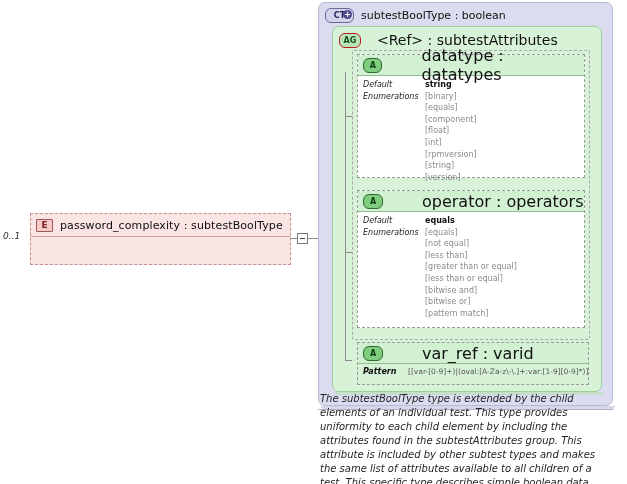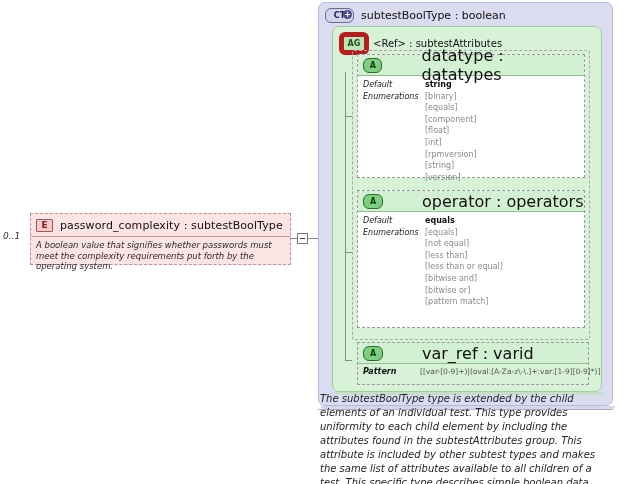--- a/index.html
+++ b/index.html
@@ -88,24 +88,24 @@
     box-sizing:border-box;
   }
   #group-panel-shadow{
     position:absolute;left:335px;top:392px;width:269px;height:3px;
     background:#c0e0c0;border-radius:0 0 7px 7px;opacity:.8;
   }
   #group-header{position:absolute;left:6px;top:5px;display:flex;align-items:center;}
   #ag-badge{
     display:inline-flex;align-items:center;justify-content:center;
     width:20px;height:13px;border-radius:6px;
-    background:#b8e6b8;border:5px solid #b91c1c;color:#1d4d1d;
-    font-size:8px;font-weight:bold;margin-right:4px;
-  }
-  #group-title{font-size:10px;color:#111;}
+    background:#b8e6b8;border:1px solid #b91c1c;color:#1d4d1d;
+    font-size:8px;font-weight:bold;margin-right:16px;
+  }
+  #group-title{font-size:14px;color:#111;}
 
   
   #seq-dash{
     position:absolute;left:352px;top:50px;width:238px;height:290px;
     border:1px dashed #a8a8a8;box-sizing:border-box;background:transparent;
     border-radius:2px;
   }
 
   
   .spine{position:absolute;background:#8a8a8a;}
@@ -130,21 +130,21 @@
     width:18px;height:13px;border-radius:6px;
     background:#7fce7f;border:1px solid #2f6a2f;color:#123b12;
     font-size:8px;font-weight:bold;margin-right:7px;
   }
   .attr-title{font-size:16px;color:#111;margin-left:32px;}
   .attr-body{padding:3px 12px 4px 5px;display:flex;font-size:8px;line-height:1.45;}
   .attr-labels{width:62px;flex:0 0 62px;font-style:italic;color:#222;}
   .attr-values{flex:1;color:#8a8a8a;}
   .attr-values .default-val{color:#111;font-weight:bold;}
   .attr-values div{white-space:nowrap;}
-  .pattern-row{padding:3px 5px 4px 5px;display:flex;font-size:8px;align-items:center;gap:12px;}
+  .pattern-row{padding:3px 5px 4px 5px;display:flex;font-size:8px;align-items:center;}
   .pattern-label{width:45px;flex:0 0 45px;font-style:italic;font-weight:bold;color:#111;}
   .pattern-value{color:#555;font-size:7.5px;white-space:nowrap;}
 
   #attr-datatype{left:357px;top:54px;width:228px;height:124px;}
   #attr-operator{left:357px;top:190px;width:228px;height:138px;}
   #attr-varref{left:357px;top:342px;width:232px;height:43px;}
 
   
   #type-desc{
     position:absolute;left:320px;top:388px;width:291px;height:68px;
@@ -158,21 +158,20 @@
 
 <div class="canvas">
 
   <div id="cardinality">0..1</div>
 
   <div id="element-box">
     <div id="element-header">
       <span class="badge" id="elem-badge">E</span>
       <span id="element-title">password_complexity : subtestBoolType</span>
     </div>
-    <div id="element-annotation">A boolean value that signifies whether passwords must meet the complexity requirements put forth by the operating system.</div>
   </div>
 
   <div id="conn-line-1"></div>
   <div id="conn-expand">
     <div id="conn-expand-bar"></div>
   </div>
   <div id="conn-line-2"></div>
 
   <div id="type-panel-shadow"></div>
   <div id="type-panel">
@@ -232,20 +231,21 @@
     <div class="attr-body">
       <div class="attr-labels">
         <div>Default</div>
         <div>Enumerations</div>
       </div>
       <div class="attr-values">
         <div class="default-val">equals</div>
         <div>[equals]</div>
         <div>[not equal]</div>
         <div>[less than]</div>
+        <div>[greater than or equal]</div>
         <div>[less than or equal]</div>
         <div>[bitwise and]</div>
         <div>[bitwise or]</div>
         <div>[pattern match]</div>
       </div>
     </div>
   </div>
 
   <div class="attr-box green" id="attr-varref">
     <div class="attr-head">

